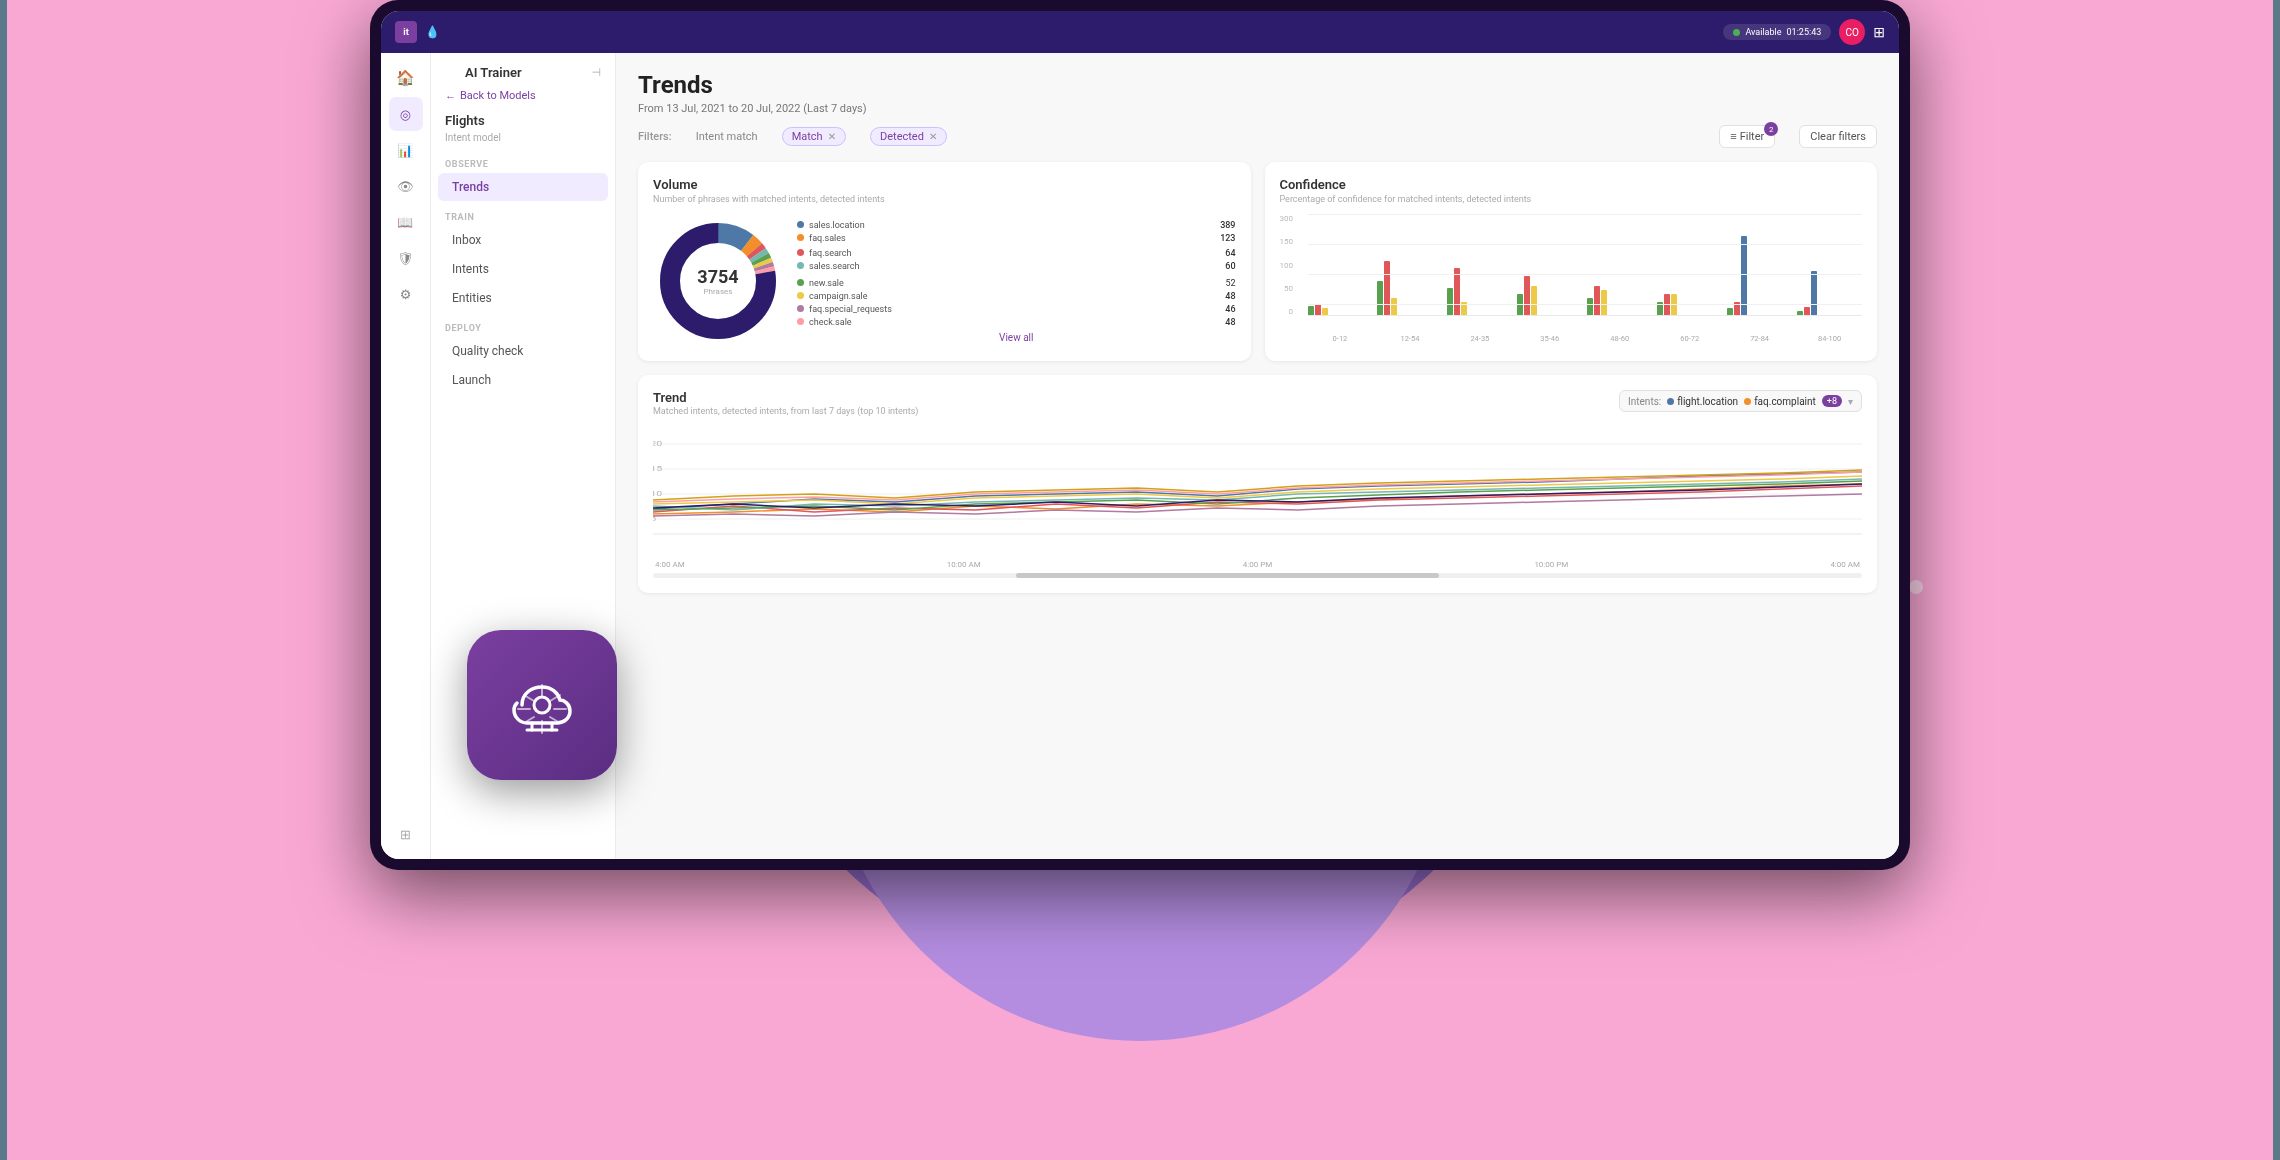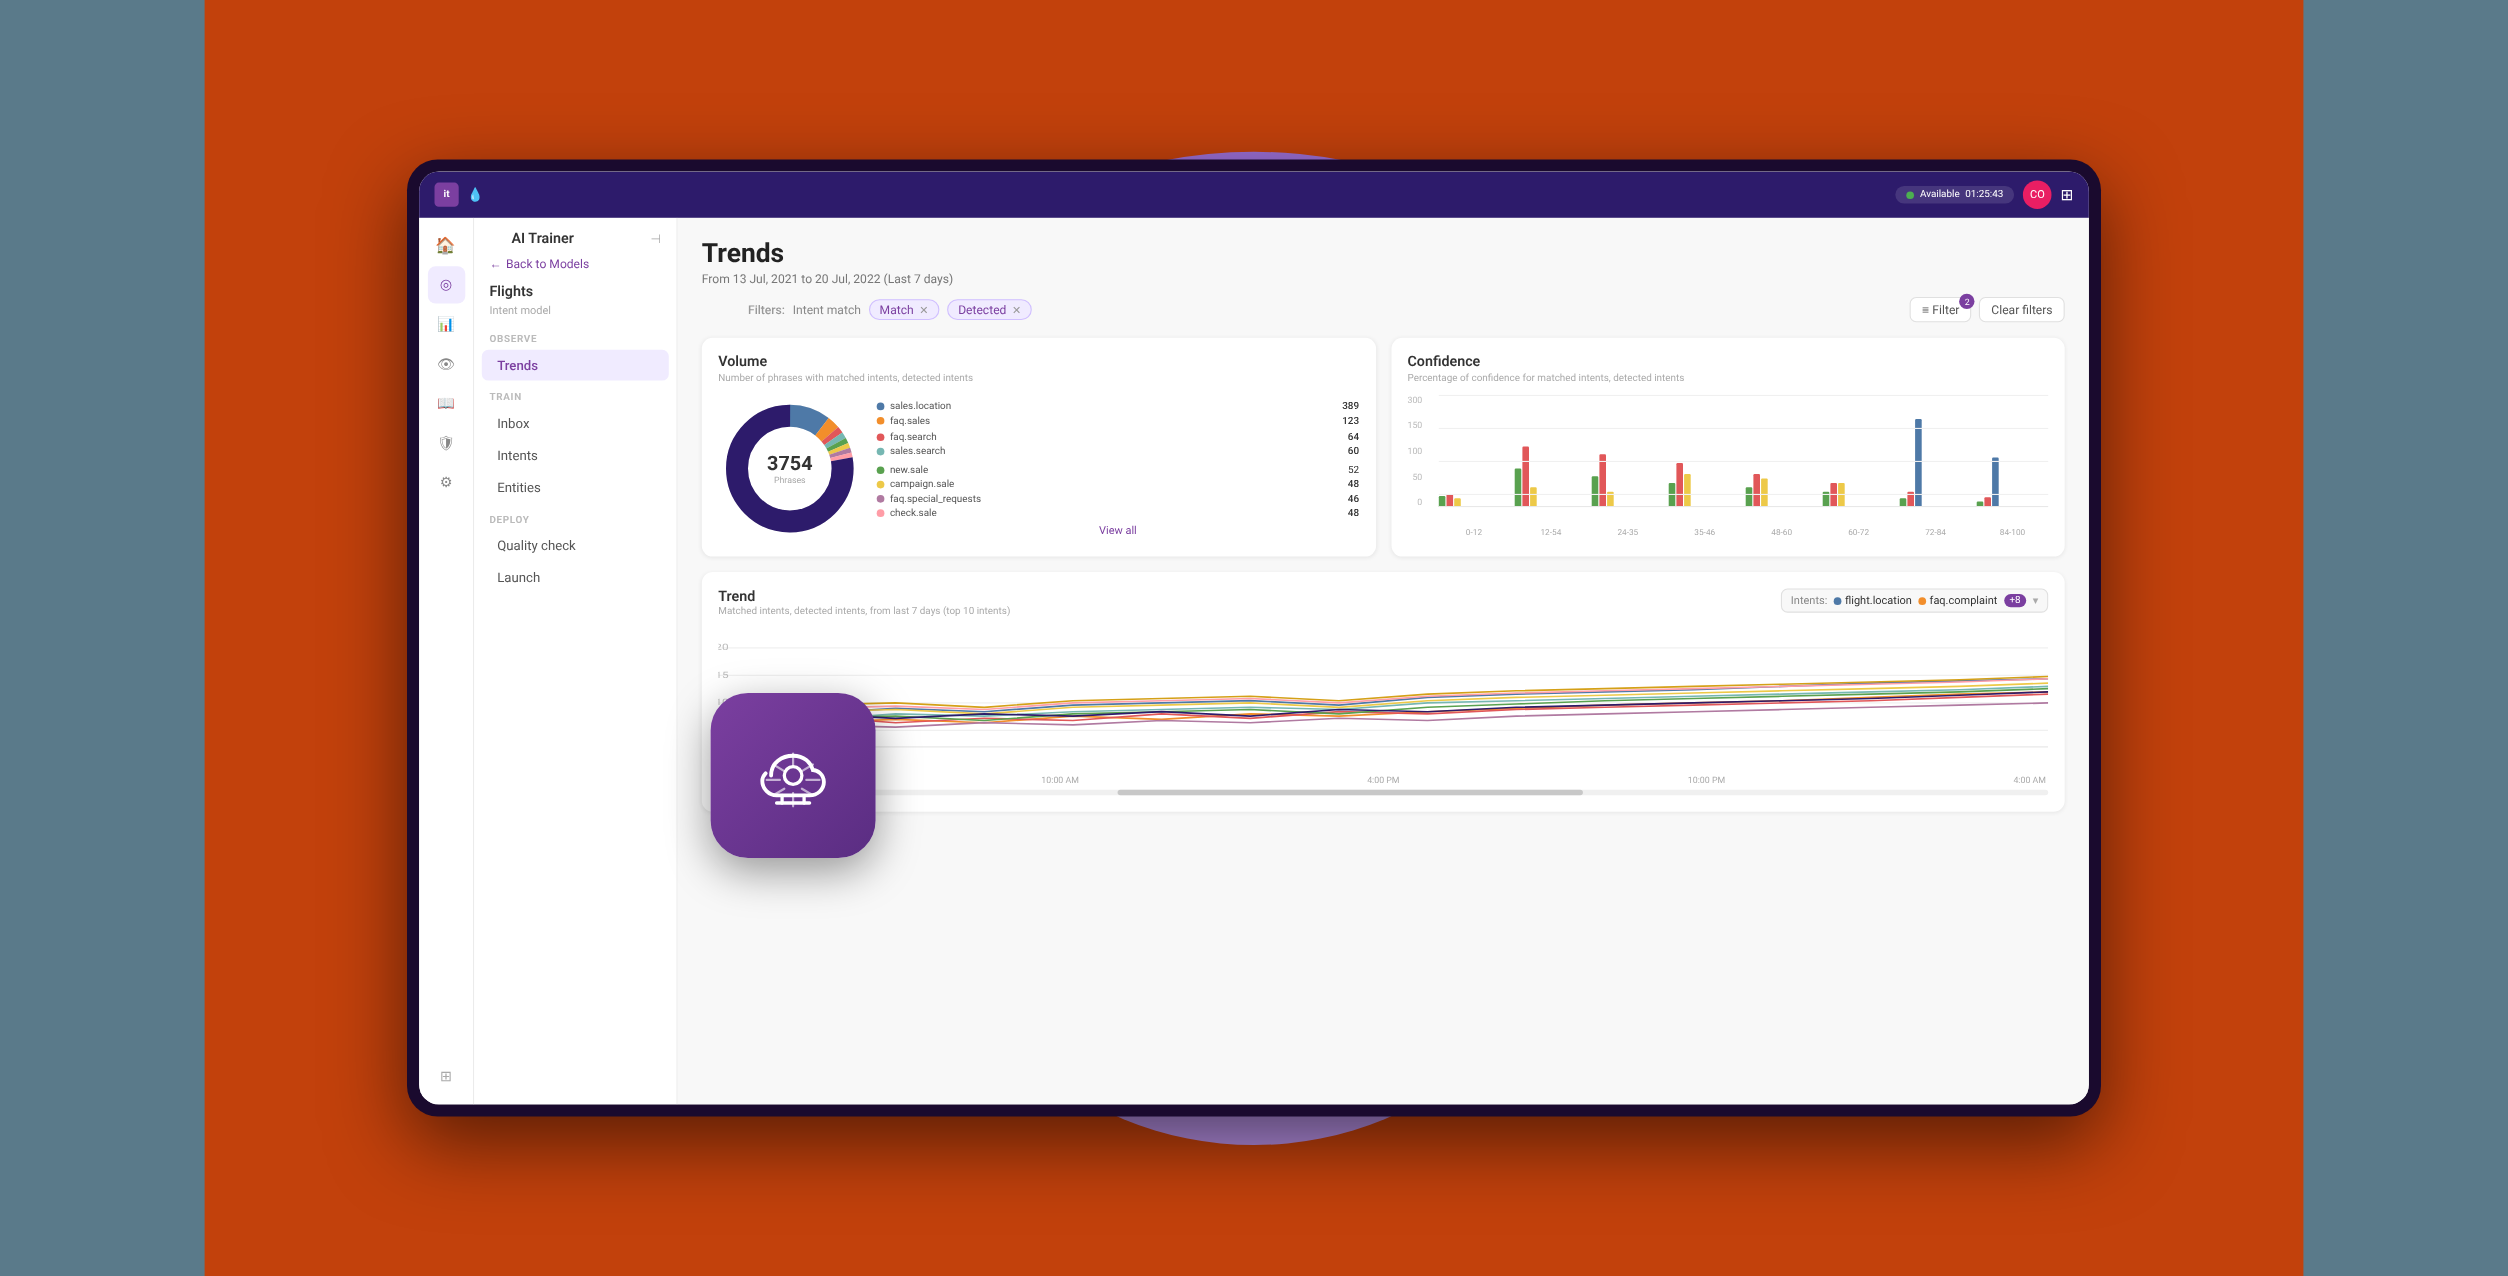--- a/index.html
+++ b/index.html
@@ -10,21 +10,21 @@
       overflow: hidden;
       display: flex;
       align-items: center;
       justify-content: center;
       font-family: -apple-system, BlinkMacSystemFont, 'Segoe UI', Roboto, sans-serif;
     }
   </style>
 </head>
 <body>
 
-<div style="position:relative; width:1908px; height:1160px; background:#c2410c; overflow:hidden; display:flex; align-items:center; justify-content:center;">
+<div style="position:relative; width:2266px; height:1160px; background:#f9a8d4; overflow:hidden; display:flex; align-items:flex-start; justify-content:center;">
 
   <div style="position:absolute; width:850px; height:850px; border-radius:50%; background:#9b6fd4; top:50%; left:50%; transform:translate(-50%,-52%); z-index:1;"></div>
   <div style="position:absolute; width:620px; height:620px; border-radius:50%; background:#b48de0; top:63%; left:50%; transform:translate(-50%,-50%); z-index:2;"></div>
 
   <div style="position:absolute; width:14px; height:14px; border-radius:50%; background:rgba(255,255,255,0.5); top:340px; left:550px; z-index:3;"></div>
   <div style="position:absolute; width:14px; height:14px; border-radius:50%; background:rgba(255,255,255,0.5); top:500px; left:430px; z-index:3;"></div>
   <div style="position:absolute; width:14px; height:14px; border-radius:50%; background:rgba(255,255,255,0.5); top:650px; left:540px; z-index:3;"></div>
   <div style="position:absolute; width:14px; height:14px; border-radius:50%; background:rgba(255,255,255,0.5); top:780px; left:450px; z-index:3;"></div>
   <div style="position:absolute; width:14px; height:14px; border-radius:50%; background:rgba(255,255,255,0.5); top:340px; right:550px; z-index:3;"></div>
   <div style="position:absolute; width:14px; height:14px; border-radius:50%; background:rgba(255,255,255,0.5); top:500px; right:430px; z-index:3;"></div>
@@ -99,21 +99,21 @@
           <div style="padding:10px 14px 3px; font-size:9px; font-weight:700; color:#bbb; letter-spacing:0.6px;">DEPLOY</div>
           <div style="padding:7px 14px; font-size:12px; color:#555; cursor:pointer; margin:1px 7px; border-radius:6px;">Quality check</div>
           <div style="padding:7px 14px; font-size:12px; color:#555; cursor:pointer; margin:1px 7px; border-radius:6px;">Launch</div>
         </div>
 
         <div style="flex:1; background:#f8f8f8; overflow-y:auto; padding:18px 22px;">
 
           <div style="font-size:24px; font-weight:700; color:#222; margin-bottom:3px;">Trends</div>
           <div style="font-size:11px; color:#777; margin-bottom:10px;">From 13 Jul, 2021 to 20 Jul, 2022 (Last 7 days)</div>
 
-          <div style="display:flex; align-items:center; margin-bottom:14px; gap:7px; flex-wrap:wrap;margin-left:42px;">
+          <div style="display:flex; align-items:center; margin-bottom:14px; gap:24px; flex-wrap:wrap;">
             <span style="font-size:11px; color:#999; font-weight:500;">Filters:</span>
             <span style="font-size:11px; color:#888;">Intent match</span>
             <div style="display:flex; align-items:center; background:#f0ebff; border:1px solid #d0bfff; border-radius:12px; padding:2px 9px; font-size:11px; color:#7b3fa0; gap:3px; cursor:pointer;">
               Match <span style="color:#999; font-size:10px; margin-left:2px;">✕</span>
             </div>
             <div style="display:flex; align-items:center; background:#f0ebff; border:1px solid #d0bfff; border-radius:12px; padding:2px 9px; font-size:11px; color:#7b3fa0; gap:3px; cursor:pointer;">
               Detected <span style="color:#999; font-size:10px; margin-left:2px;">✕</span>
             </div>
             <div style="flex:1;"></div>
             <div style="display:flex; align-items:center; background:white; border:1px solid #e0e0e0; border-radius:6px; padding:4px 10px; font-size:11px; color:#555; cursor:pointer; gap:3px; position:relative;">

